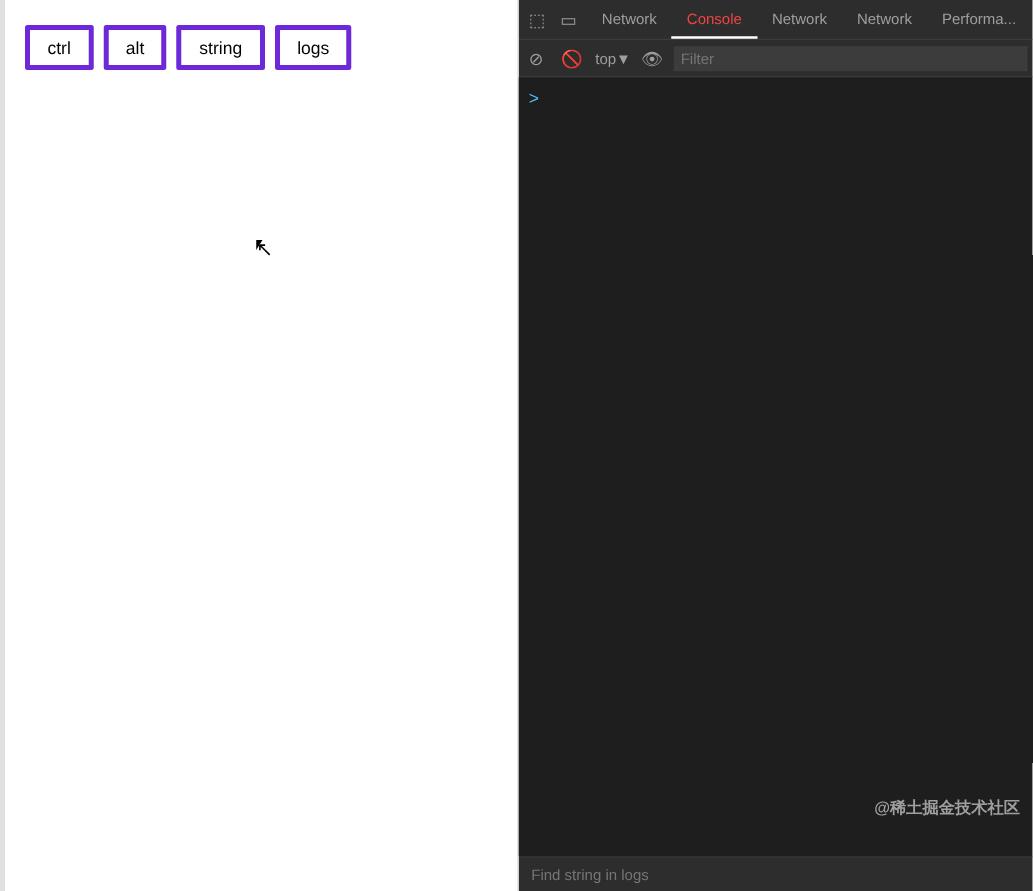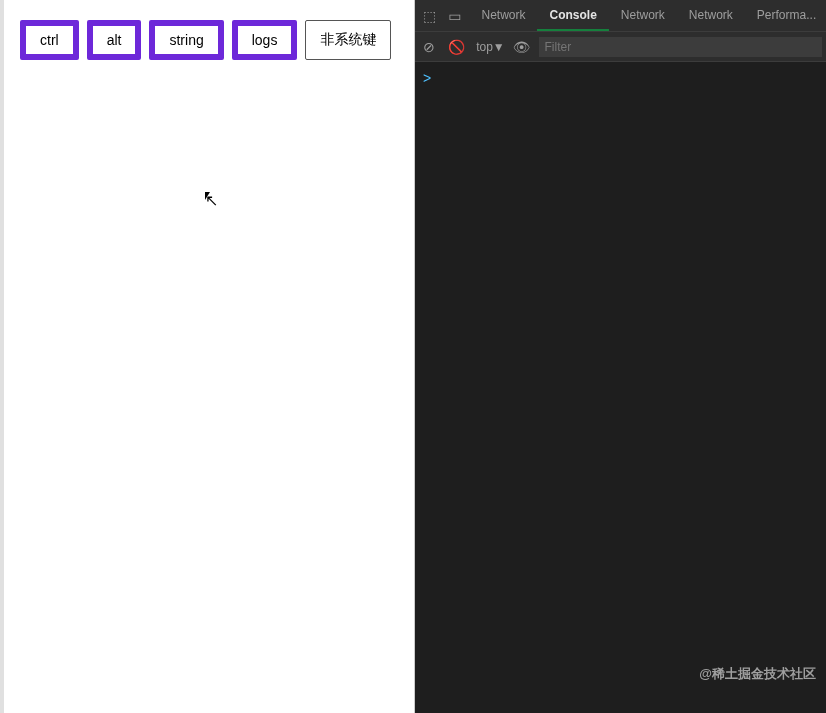--- a/index.html
+++ b/index.html
@@ -29,21 +29,21 @@
 
     .key-buttons {
       display: flex;
       flex-direction: row;
       gap: 8px;
       padding: 20px 20px;
       flex-wrap: wrap;
     }
 
     .key-btn {
-      border: 6px solid #6d28d9;
+      border: 4px solid #6d28d9;
       background: #fff;
       padding: 6px 14px;
       font-size: 14px;
       cursor: pointer;
       border-radius: 2px;
       min-width: 40px;
       text-align: right;
     }
 
     .key-btn-wide {
@@ -103,23 +103,22 @@
       font-size: 12px;
       padding: 0 12px;
       height: 100%;
       display: flex;
       align-items: center;
       cursor: pointer;
       border-bottom: 2px solid transparent;
     }
 
     .devtools-tab.active {
-      color: #e5e5e5;
-      border-bottom: 2px solid #15803d;
-      font-weight: bold;
+      color: #ef4444;
+      border-bottom: 2px solid #ffffff;
     }
 
     
     .console-toolbar {
       display: flex;
       align-items: center;
       background: #2d2d2d;
       border-bottom: 1px solid #3c3c3c;
       height: 30px;
       flex-shrink: 0;
@@ -247,21 +246,20 @@
 </head>
 <body>
 
 <div class="left-panel">
   <div class="left-panel-divider"></div>
   <div class="key-buttons">
     <button class="key-btn">ctrl</button>
     <button class="key-btn">alt</button>
     <button class="key-btn">string</button>
     <button class="key-btn">logs</button>
-    <button class="key-btn-wide">非系统键</button>
   </div>
 
   <div class="cursor">
     <span class="cursor-arrow">↖</span>
   </div>
 </div>
 
 <div class="right-panel">
 
   <div class="devtools-toolbar">
@@ -287,14 +285,17 @@
     </button>
     <span class="devtools-icon" style="color:#9e9e9e;font-size:14px;">👁</span>
     <input class="console-filter" type="text" placeholder="Filter" style="">
   </div>
 
   <div class="console-main">
     <span class="console-prompt">&gt;</span>
     <span class="watermark">@稀土掘金技术社区</span>
   </div>
 
+  <div class="find-in-logs">
+    <input type="text" placeholder="Find string in logs" style="">
+  </div>
 
 </div>
 
 </body></html>

